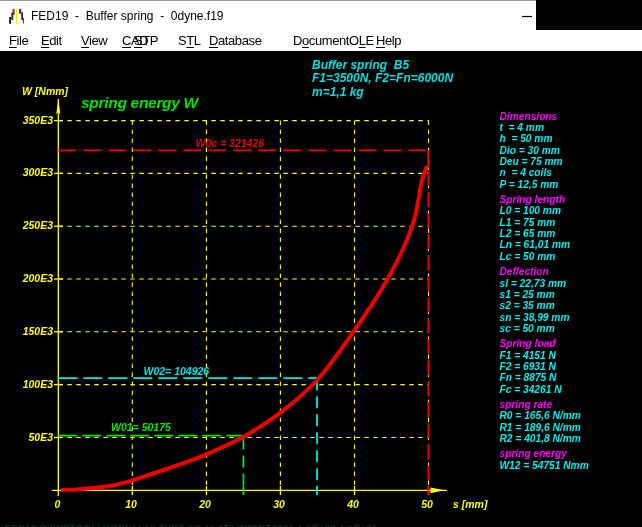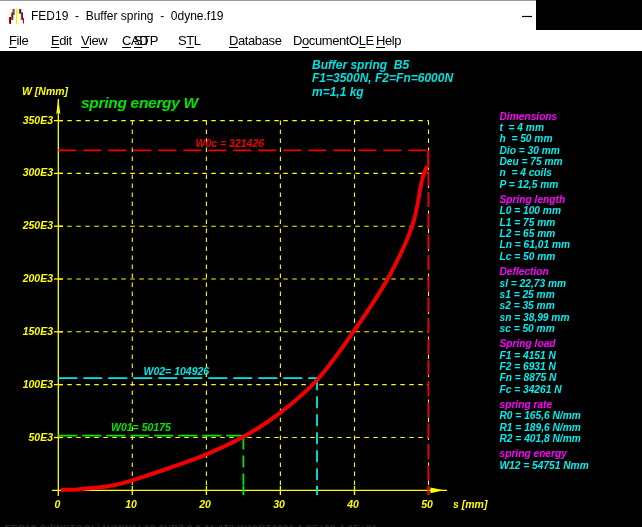--- a/index.html
+++ b/index.html
@@ -165,26 +165,26 @@
 
       <line x1="522" y1="15.5" x2="532" y2="15.5" stroke="#000" stroke-width="1.2"></line>
       <rect x="567.5" y="10.5" width="9.5" height="9.5" fill="none" stroke="#000" stroke-width="1.2"></rect>
       <line x1="613.5" y1="10.5" x2="622.5" y2="19.5" stroke="#000" stroke-width="1.2"></line>
       <line x1="622.5" y1="10.5" x2="613.5" y2="19.5" stroke="#000" stroke-width="1.2"></line>
     </svg>
     <div id="title">FED19&nbsp;&nbsp;-&nbsp;&nbsp;Buffer spring&nbsp;&nbsp;-&nbsp;&nbsp;0dyne.f19</div>
   </div>
   <div id="menubar">
     <span class="mi" style="left:9px"><u>F</u>ile</span>
-    <span class="mi" style="left:51px"><u>E</u>dit</span>
+    <span class="mi" style="left:41px"><u>E</u>dit</span>
     <span class="mi" style="left:81px"><u>V</u>iew</span>
     <span class="mi" style="left:122px"><u>C</u>AD</span>
     <span class="mi" style="left:134px"><u>S</u>TP</span>
     <span class="mi" style="left:178px">S<u>T</u>L</span>
-    <span class="mi" style="left:229px"><u>D</u>atabase</span>
+    <span class="mi" style="left:209px"><u>D</u>atabase</span>
     <span class="mi" style="left:293px">D<u>o</u>cument</span>
     <span class="mi" style="left:349px">O<u>L</u>E</span>
     <span class="mi" style="left:376px"><u>H</u>elp</span>
   </div>
   <div id="statusbar">
       <span id="statustext">FED19  C:\WSTOOL\AVMWAL19.3VB7  0.9.11  "T" W29RT2021  1.0E+00 4.2E+01</span>
     </div>
 </div>
 
 </body></html>

